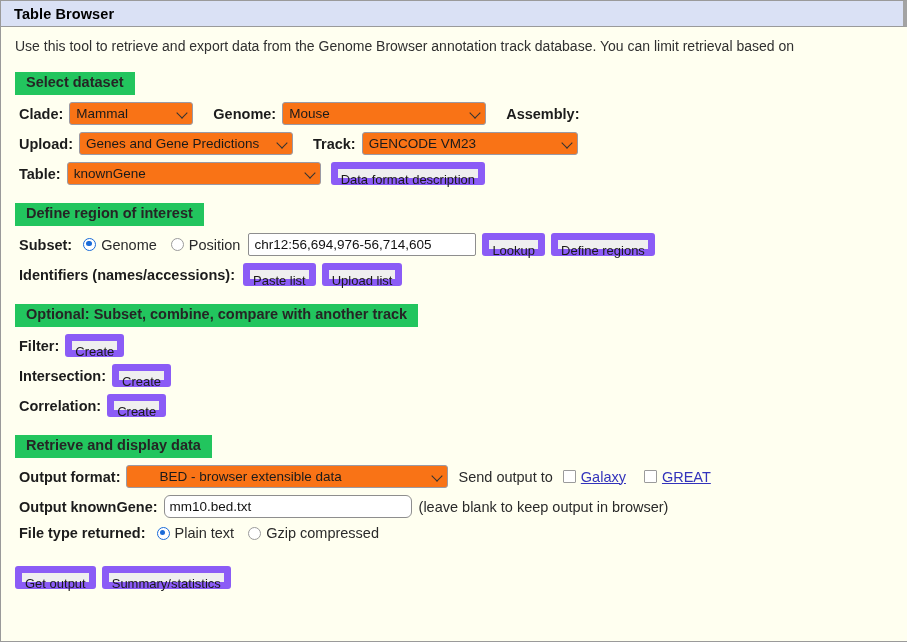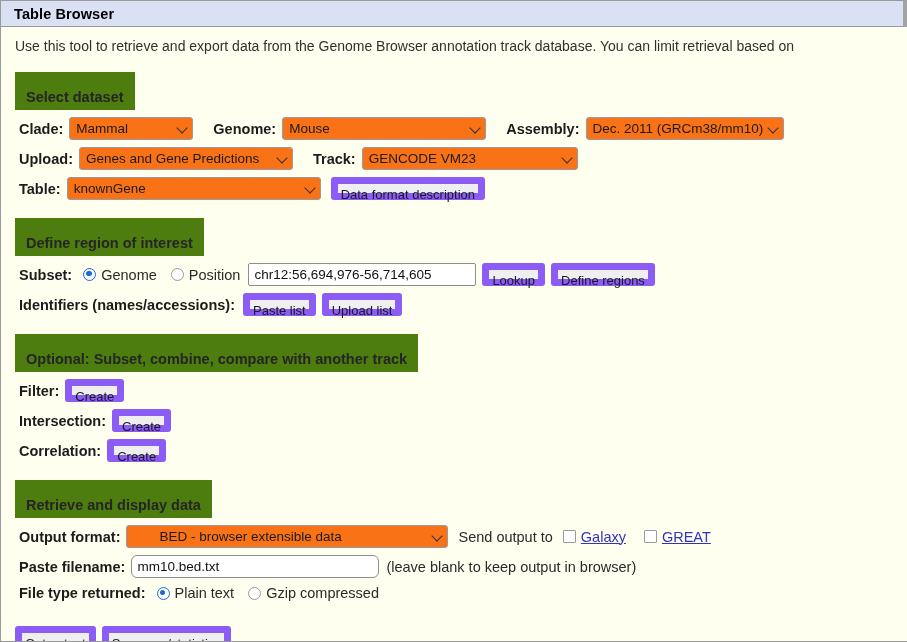--- a/index.html
+++ b/index.html
@@ -54,25 +54,25 @@
     font-size: 14px;
     color: #303030;
     white-space: nowrap;
     overflow: hidden;
     height: 20px;
   }
 
   
   .section-head {
     display: inline-block;
-    background: #4d7c0f;
+    background: #22c55e;
     font-weight: bold;
     font-size: 14.5px;
     color: #252525;
-    padding: 16px 11px 4px 11px;
+    padding: 1px 11px 4px 11px;
     margin-left: 14px;
     line-height: 18px;
   }
 
   .row {
     display: flex;
     align-items: center;
     padding-left: 18px;
     margin-top: 7px;
     white-space: nowrap;
@@ -233,26 +233,20 @@
 
     <span class="lbl gap">Genome:</span>
     <span class="select-wrap">
       <select class="ui-select" style="width:204px;">
         <option>Mouse</option>
       </select>
       <span class="chev"></span>
     </span>
 
     <span class="lbl gap">Assembly:</span>
-    <span class="select-wrap">
-      <select class="ui-select" style="width:198px;">
-        <option>Dec. 2011 (GRCm38/mm10)</option>
-      </select>
-      <span class="chev"></span>
-    </span>
   </div>
 
   <div class="row">
     <span class="lbl">Upload:</span>
     <span class="select-wrap">
       <select class="ui-select" style="width:214px;">
         <option>Genes and Gene Predictions</option>
       </select>
       <span class="chev"></span>
     </span>
@@ -333,21 +327,21 @@
       <span class="chev"></span>
     </span>
     <span class="plain" style="margin-left:10px;">Send output to</span>
     <span class="checkbox" style="margin-left:10px;"></span>
     <a class="link">Galaxy</a>
     <span class="checkbox" style="margin-left:18px;"></span>
     <a class="link">GREAT</a>
   </div>
 
   <div class="row">
-    <span class="lbl">Paste filename:</span>
+    <span class="lbl">Output knownGene:</span>
     <input class="ui-text" style="width: 248px; border-radius: 6px;" value="mm10.bed.txt">
     <span class="plain" style="margin-left:7px;">(leave blank to keep output in browser)</span>
   </div>
 
   <div class="row">
     <span class="lbl">File type returned:</span>
     <span class="radio on" style="margin-left:5px;"></span>
     <span class="plain">Plain text</span>
     <span class="radio off" style="margin-left:14px;"></span>
     <span class="plain">Gzip compressed</span>

